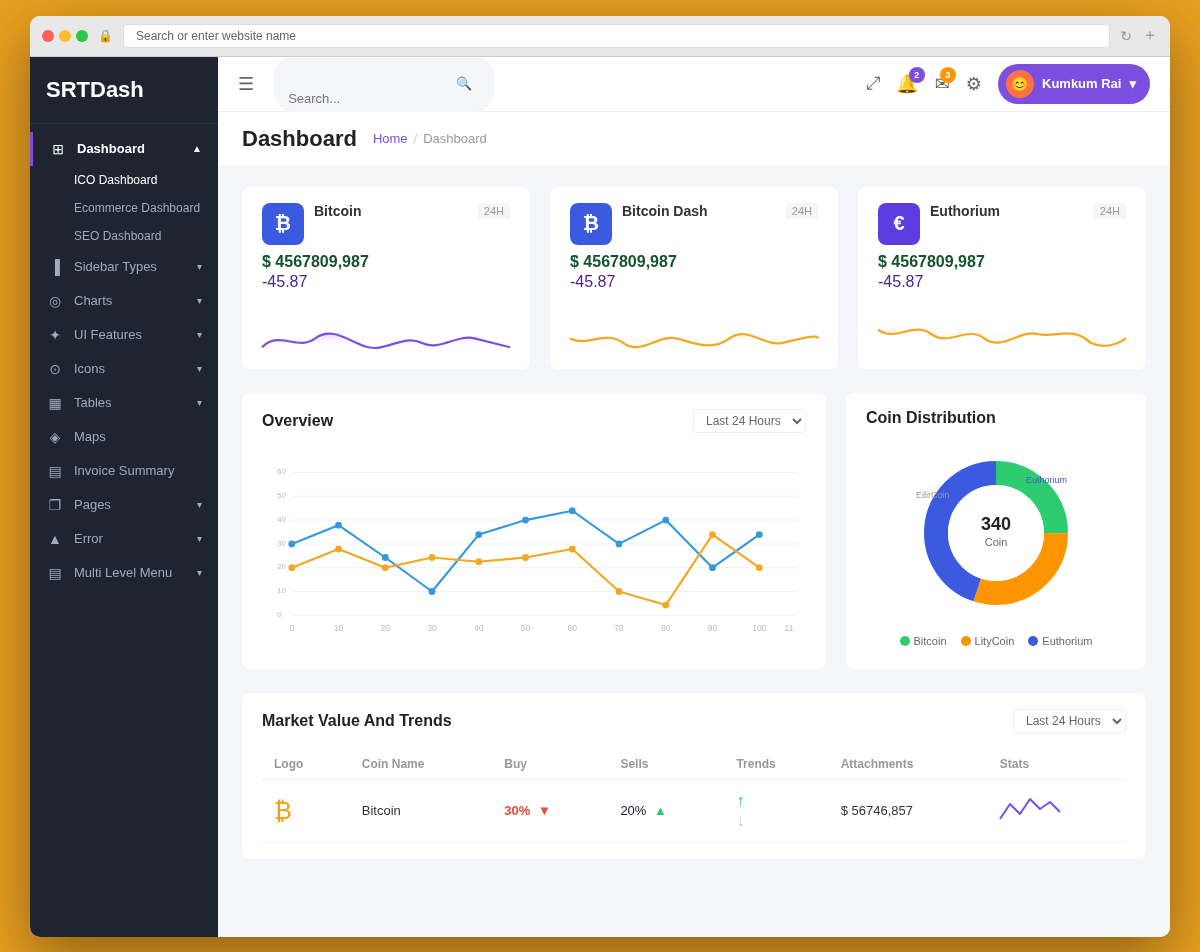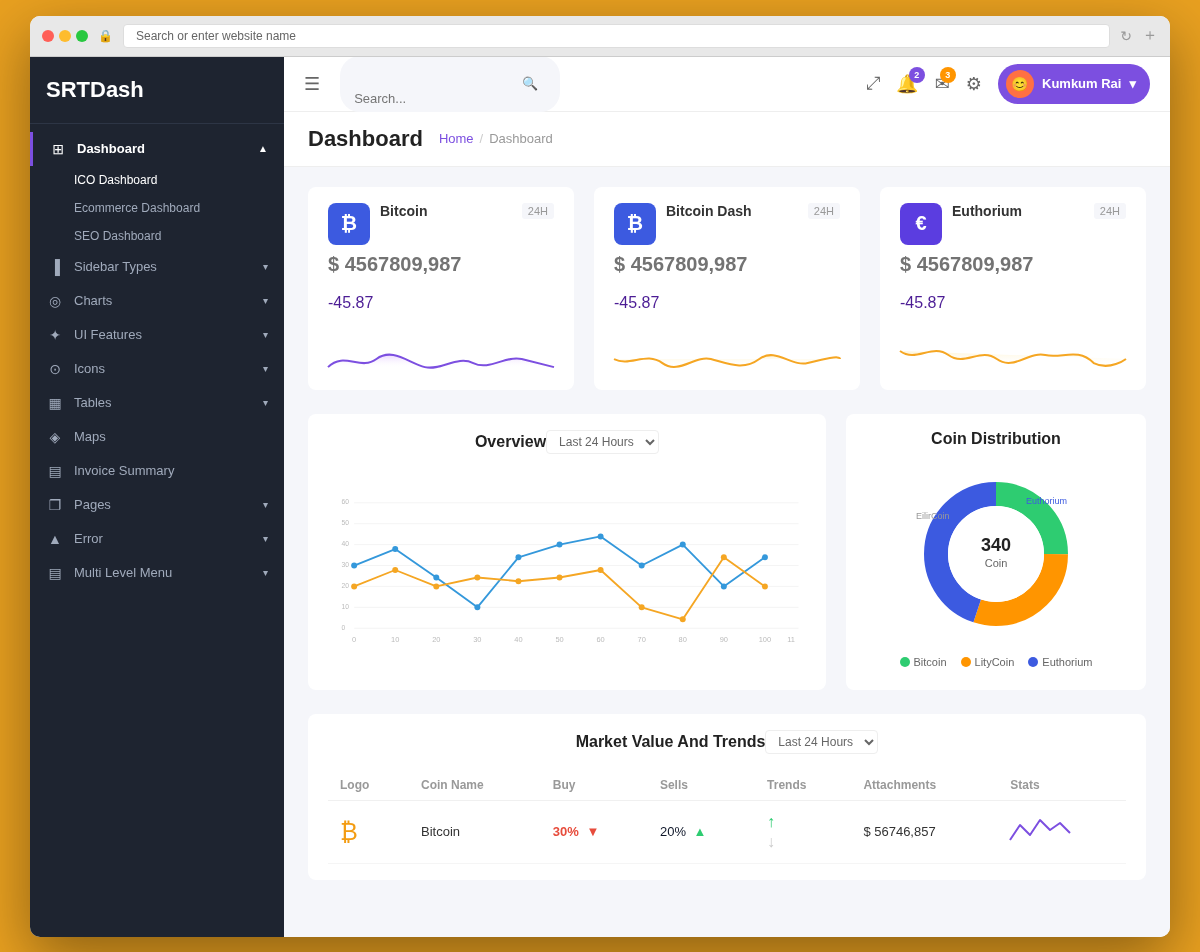--- a/index.html
+++ b/index.html
@@ -40,21 +40,21 @@
     .browser-refresh { color: #999; font-size: 14px; }
     .browser-new-tab { color: #999; font-size: 16px; }
 
     .app-container {
       display: flex;
       height: 880px;
     }
 
     
     .sidebar {
-      width: 254px;
+      width: 188px;
       background: #1e2430;
       color: #fff;
       flex-shrink: 0;
       overflow-y: auto;
     }
     .sidebar-logo {
       padding: 20px 16px;
       font-size: 22px;
       font-weight: 700;
       color: #fff;
@@ -218,21 +218,21 @@
       display: flex;
       align-items: center;
       justify-content: center;
       font-size: 20px;
       color: #fff;
       font-weight: 700;
     }
     .crypto-icon-wrap.euro { background: #5b3de0; }
     .crypto-card-name { font-size: 14px; font-weight: 600; color: #333; margin-left: 10px; flex: 1; }
     .crypto-period { font-size: 11px; color: #999; background: #f5f6fa; padding: 2px 6px; border-radius: 3px; }
-    .crypto-value { font-size: 20px; font-weight: 700; color: #737373; margin-bottom: 18px; }
+    .crypto-value { font-size: 16px; font-weight: 700; color: #14532d; margin-bottom: 2px; }
     .crypto-change { font-size: 16px; color: #4c1d95; }
     .crypto-chart-area { height: 70px; margin-top: 8px; }
 
     
     svg { overflow: visible; }
 
     
     .overview-section {
       display: grid;
       grid-template-columns: 1fr 300px;
@@ -240,21 +240,21 @@
       margin-bottom: 24px;
     }
     .section-card {
       background: #fff;
       border-radius: 8px;
       padding: 16px 20px;
     }
     .section-header {
       display: flex;
       align-items: center;
-      justify-content: center;
+      justify-content: space-between;
       margin-bottom: 16px;
     }
     .section-title { font-size: 16px; font-weight: 700; color: #222; }
     .period-select {
       font-size: 12px;
       color: #666;
       border: 1px solid #eee;
       padding: 3px 8px;
       border-radius: 4px;
       background: #fff;

